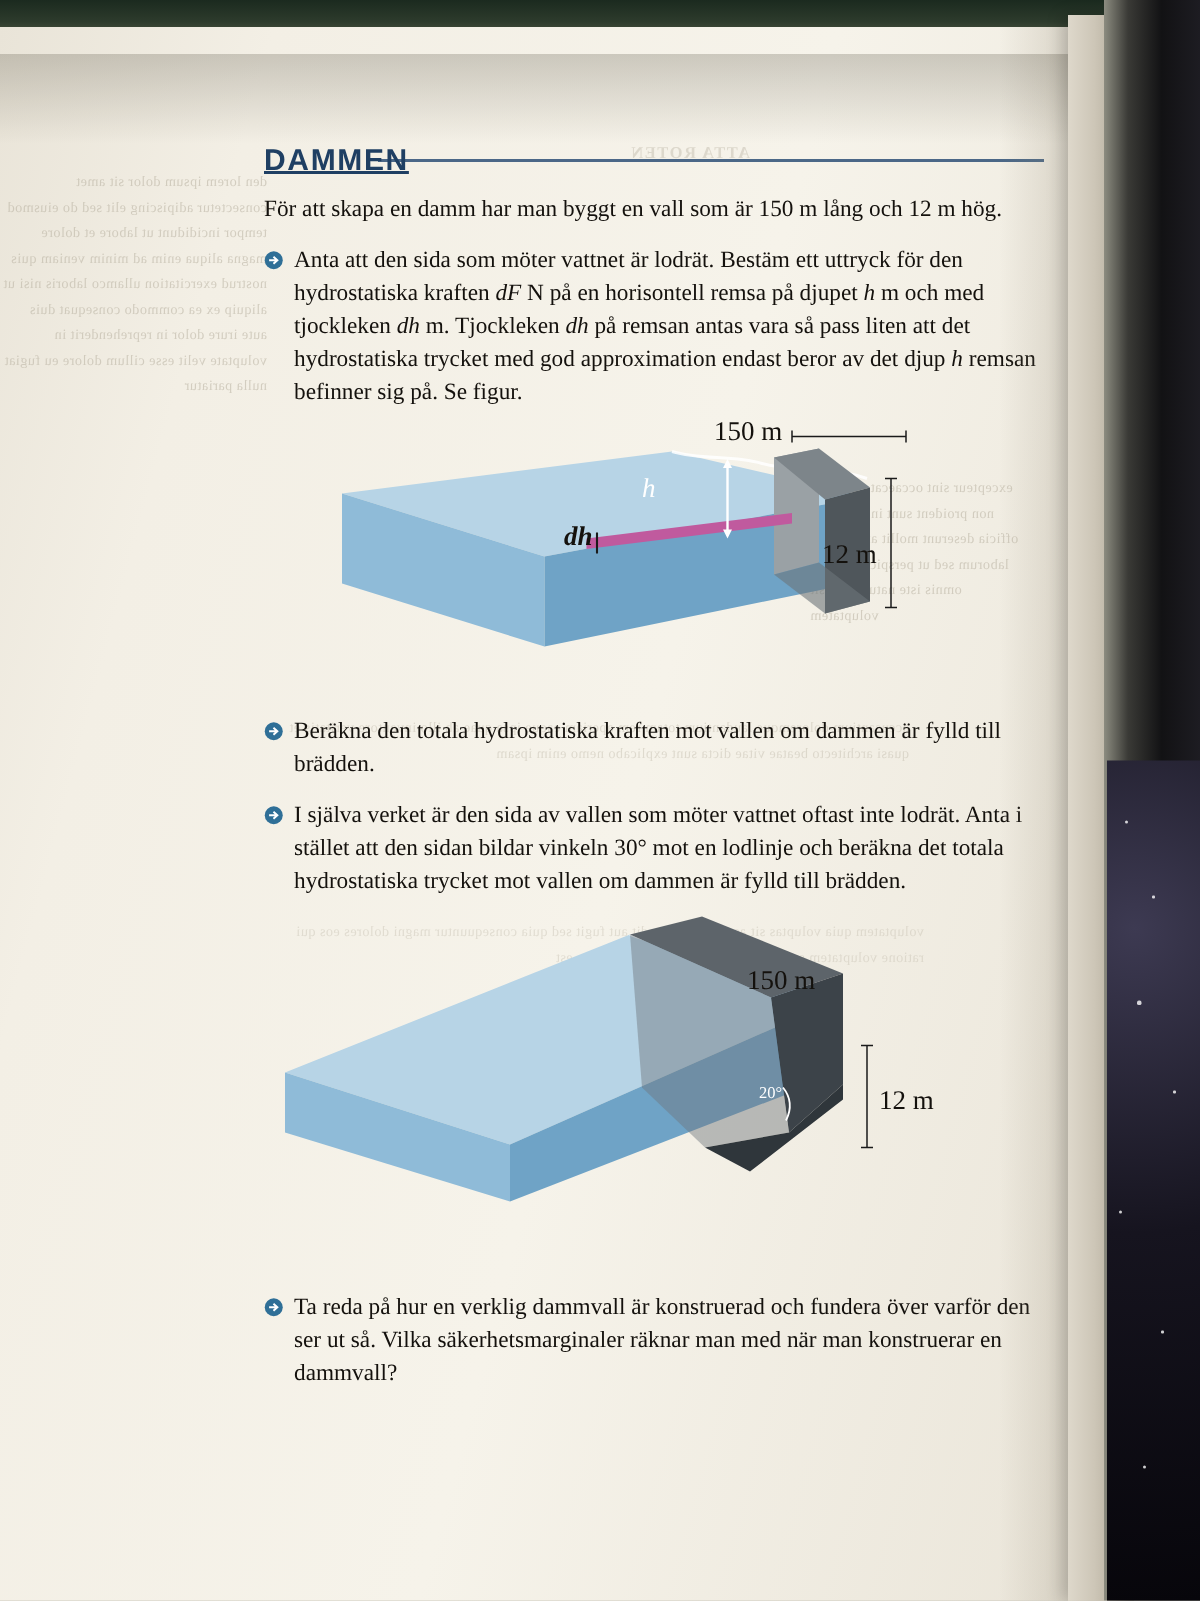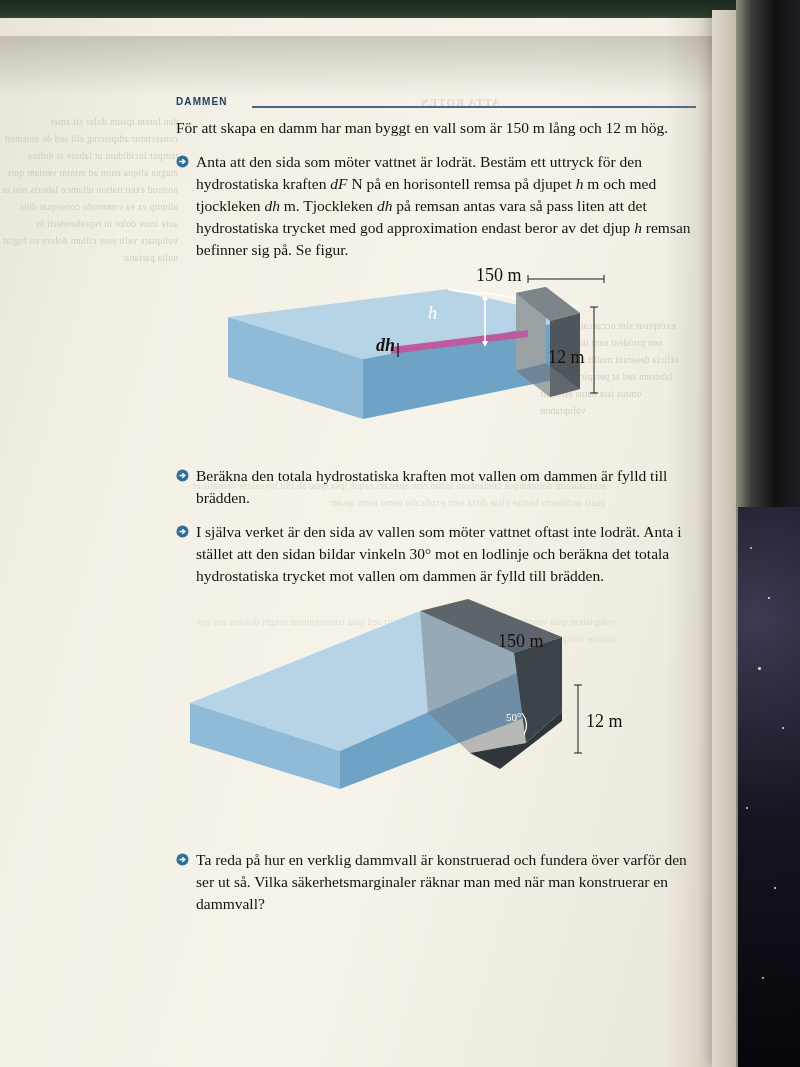--- a/index.html
+++ b/index.html
@@ -45,21 +45,21 @@
   }
   .bleed.left{left:2px;top:96px;width:176px;}
   .bleed.right{right:56px;top:300px;width:140px;text-align:right;}
   .bleed.mid{left:176px;top:460px;width:430px;opacity:.38;}
   .bleed.low{left:176px;top:596px;width:440px;opacity:.33;}
   .bleed.head{left:300px;top:76px;width:200px;opacity:.4;font-size:11px;letter-spacing:1px;font-weight:bold;}
 
   .content{position:absolute;left:176px;top:78px;width:520px;}
   .title{
     font-family:"Liberation Sans", sans-serif;
-    font-weight:bold;font-size:10px;letter-spacing:1.1px;color:#1f3f63;
+    font-weight:bold;font-size:20px;letter-spacing:1.1px;color:#1f3f63;text-decoration:underline;
   }
   .rule{
     position:absolute;left:252px;top:88px;width:444px;height:2px;background:#2d4f76;opacity:.85;
   }
   p.body{
     margin:10px 0 0 0;font-size:15.5px;line-height:22px;color:#14110d;
     text-align:left;
   }
   .bullet-row{display:flex;gap:7px;margin-top:12px;align-items:flex-start;}
   .bullet{
@@ -195,21 +195,21 @@
           <path d="M352,120 q8,10 2,22" stroke="#ffffff" stroke-width="1.2" fill="none"></path>
 
           <line x1="306" y1="36" x2="380" y2="62" stroke="#1a1a1a" stroke-width="1" opacity="0"></line>
 
           <line x1="408" y1="92" x2="408" y2="160" stroke="#1a1a1a" stroke-width="1"></line>
           <line x1="404" y1="92" x2="412" y2="92" stroke="#1a1a1a" stroke-width="1"></line>
           <line x1="404" y1="160" x2="412" y2="160" stroke="#1a1a1a" stroke-width="1"></line>
         </svg>
         <span class="lbl" style="left:322px;top:38px;">150 m</span>
         <span class="lbl" style="left:410px;top:118px;">12 m</span>
-        <span class="lbl w" style="left:330px;top:118px;font-size:11px;">50°</span>
+        <span class="lbl w" style="left:330px;top:118px;font-size:11px;">20°</span>
       </div>
 
       <div class="bullet-row" style="margin-top:26px;">
         <span class="bullet">
           <svg width="13" height="13" viewBox="0 0 13 13">
             <circle cx="6.5" cy="6.5" r="6" fill="#2f6f97"></circle>
             <path d="M3.4 6.5 L8.4 6.5 M6.3 4.2 L8.9 6.5 L6.3 8.8" stroke="#ffffff" stroke-width="1.3" fill="none"></path>
           </svg>
         </span>
         <p>Ta reda på hur en verklig dammvall är konstruerad och fundera över varför den ser ut så. Vilka säkerhetsmarginaler räknar man med när man konstruerar en dammvall?</p>

